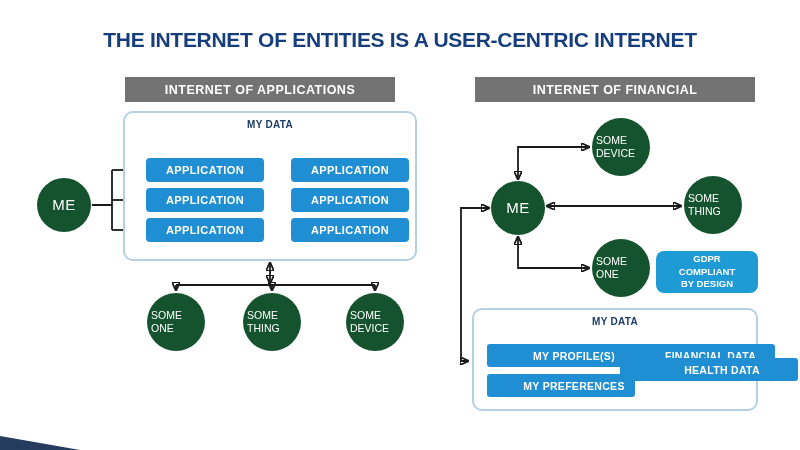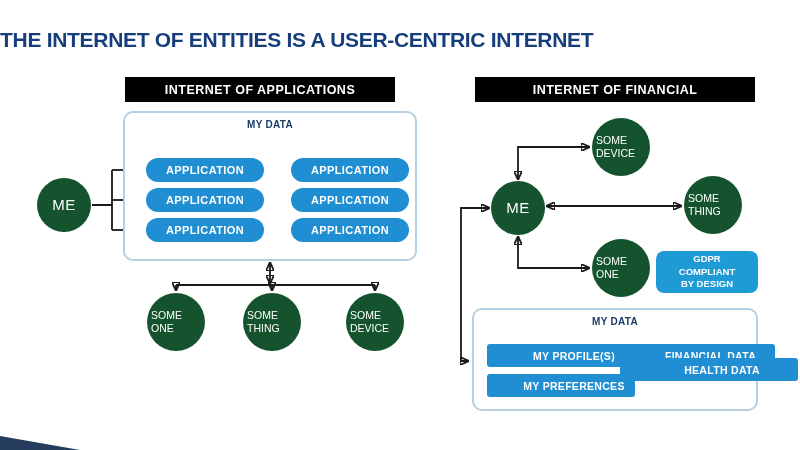--- a/index.html
+++ b/index.html
@@ -1,43 +1,43 @@
 <!DOCTYPE html>
 <html><head>
 <meta charset="utf-8">
 <style>
   html,body { margin:0; padding:0; background:#fff; }
   .canvas {
     position:relative; width:800px; height:450px; background:#ffffff;
     font-family:"Liberation Sans", sans-serif; overflow:hidden;
   }
   .title {
-    position:absolute; top:28px; left:0; width:800px; 
+    position:absolute; top:28px; left:0; width:800px; text-align:center;
     font-size:21px; font-weight:bold; color:#173e7c; letter-spacing:-0.3px;
   }
   .hdr {
-    position:absolute; height:25px; background:#000000; color:#fff;
+    position:absolute; height:25px; background:#737373; color:#fff;
     font-weight:bold; font-size:12.5px; letter-spacing:0.5px;
     display:flex; align-items:center; justify-content:center;
   }
   .hdr-left  { left:125px; top:77px; width:270px; }
   .hdr-right { left:475px; top:77px; width:280px; }
   .databox {
     position:absolute; background:#fff; border:2px solid #b5d0e2; border-radius:10px;
     box-sizing:border-box;
   }
   .databox-left  { left:123px; top:111px; width:294px; height:150px; }
   .databox-right { left:472px; top:308px; width:286px; height:103px; }
   .databox-title {
     position:absolute; top:6px; left:0; right:0; text-align:center;
     font-weight:bold; font-size:10px; color:#1c3c6a; letter-spacing:0.3px;
   }
   .app {
     position:absolute; width:118px; height:24px; background:#1f8ed2; color:#fff;
-    font-weight:bold; font-size:11px; letter-spacing:0.4px; border-radius:12px;
+    font-weight:bold; font-size:11px; letter-spacing:0.4px; border-radius:4px;
     display:flex; align-items:center; justify-content:center;
   }
   .app-c1 { left:146px; } .app-c2 { left:291px; }
   .app-r1 { top:158px; } .app-r2 { top:188px; } .app-r3 { top:218px; }
   .circle {
     position:absolute; background:#14532d; color:#fff; border-radius:50%;
     display:flex; align-items:center; justify-content:center; 
     font-weight:normal; line-height:1.2; box-sizing:border-box;
   }
   .me { width:54px; height:54px; font-size:15px; letter-spacing:0.5px; }

